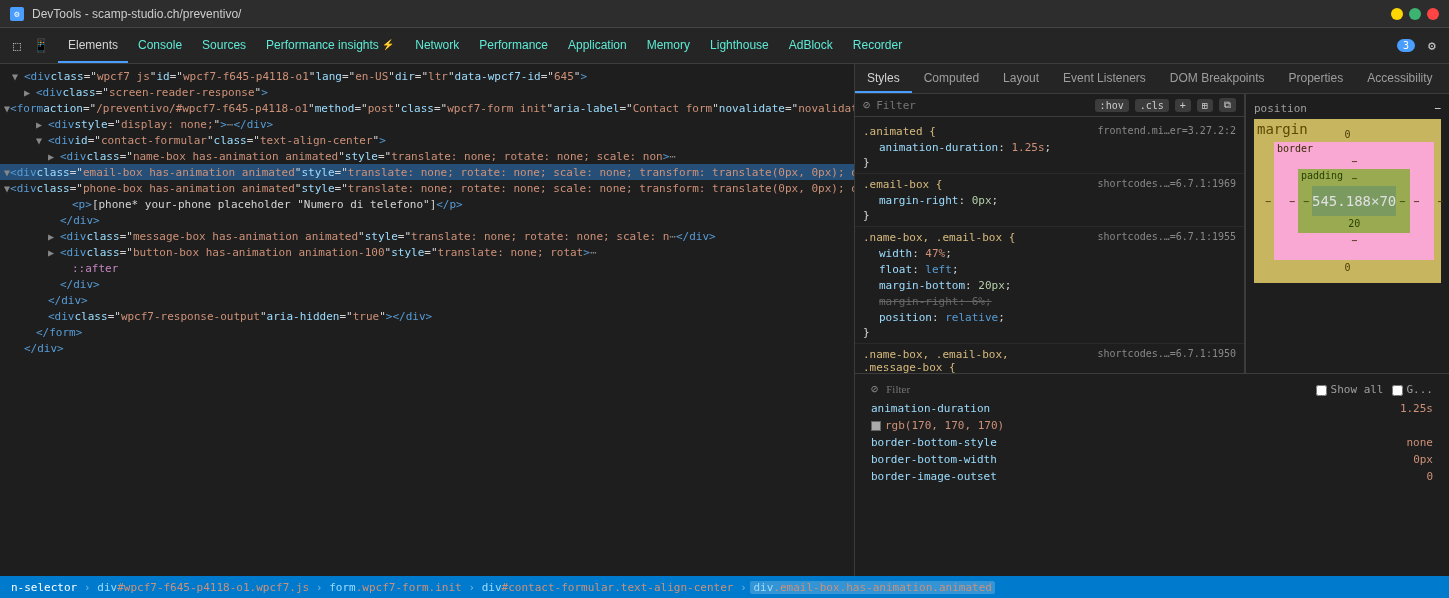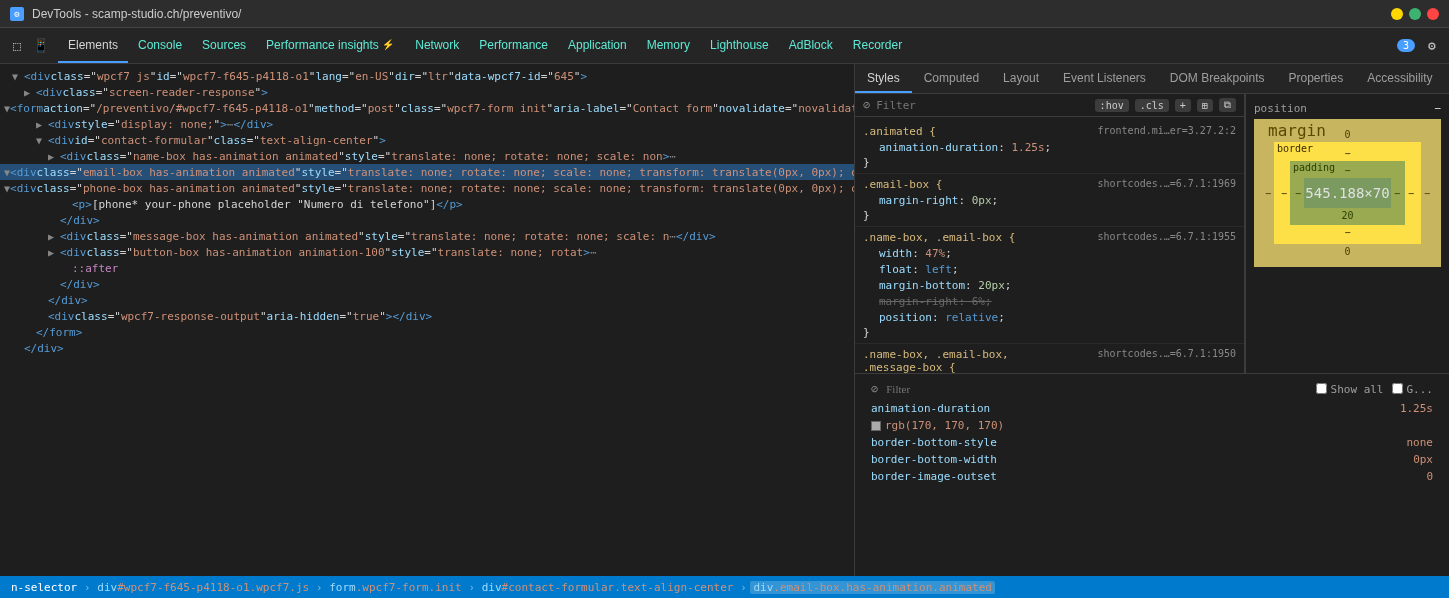--- a/index.html
+++ b/index.html
@@ -297,21 +297,21 @@
 
     
     .computed-filter {
       display: flex;
       align-items: center;
       padding: 4px 8px;
       gap: 8px;
     }
     .computed-checkbox {
       display: flex;
-      align-items: flex-start;
+      align-items: flex-end;
       gap: 4px;
       color: #9e9e9e;
       font-size: 11px;
     }
     .computed-checkbox input { width: 11px; height: 11px; }
 
     .prop-row-computed {
       display: flex;
       padding: 2px 8px;
       align-items: center;
@@ -736,29 +736,29 @@
       <div class="box-model-panel" style="width:204px;">
 
         <div style="display:flex;justify-content:space-between;margin-bottom:4px;font-size:11px;">
           <span style="color:#9e9e9e">position</span>
           <span style="color:#d4d4d4">−</span>
         </div>
 
         <div style="position:relative;font-size:10px;font-family:Consolas,monospace;">
 
           <div style="background:#c8b560;padding:10px;position:relative;">
-            <span style="position:absolute;top:2px;left:14px;color:#5a4a00;font-size:16px">margin</span>
+            <span style="position:absolute;top:2px;left:3px;color:#5a4a00;font-size:14px">margin</span>
 
             <div style="text-align:center;margin-bottom:2px">
               <span style="color:#4a3a00">0</span>
             </div>
             <div style="display:flex;align-items:center;gap:2px">
               <span style="color:#4a3a00;min-width:8px;text-align:center">−</span>
 
-              <div style="flex:1;background:#fde047;padding:6px;position:relative;">
+              <div style="flex:1;background:#f9a8d4;padding:14px;position:relative;">
                 <span style="position:absolute;top:1px;left:3px;color:#3a2a00;font-size:10px">border</span>
                 <div style="text-align:center;margin-bottom:2px">
                   <span style="color:#3a2a00">−</span>
                 </div>
                 <div style="display:flex;align-items:center;gap:2px">
                   <span style="color:#3a2a00;min-width:8px;text-align:center">−</span>
 
                   <div style="flex:1;background:#9aaa50;padding:4px;position:relative;">
                     <span style="position:absolute;top:1px;left:3px;color:#2a4000;font-size:10px">padding</span>
                     <div style="text-align:center;margin-bottom:2px">

